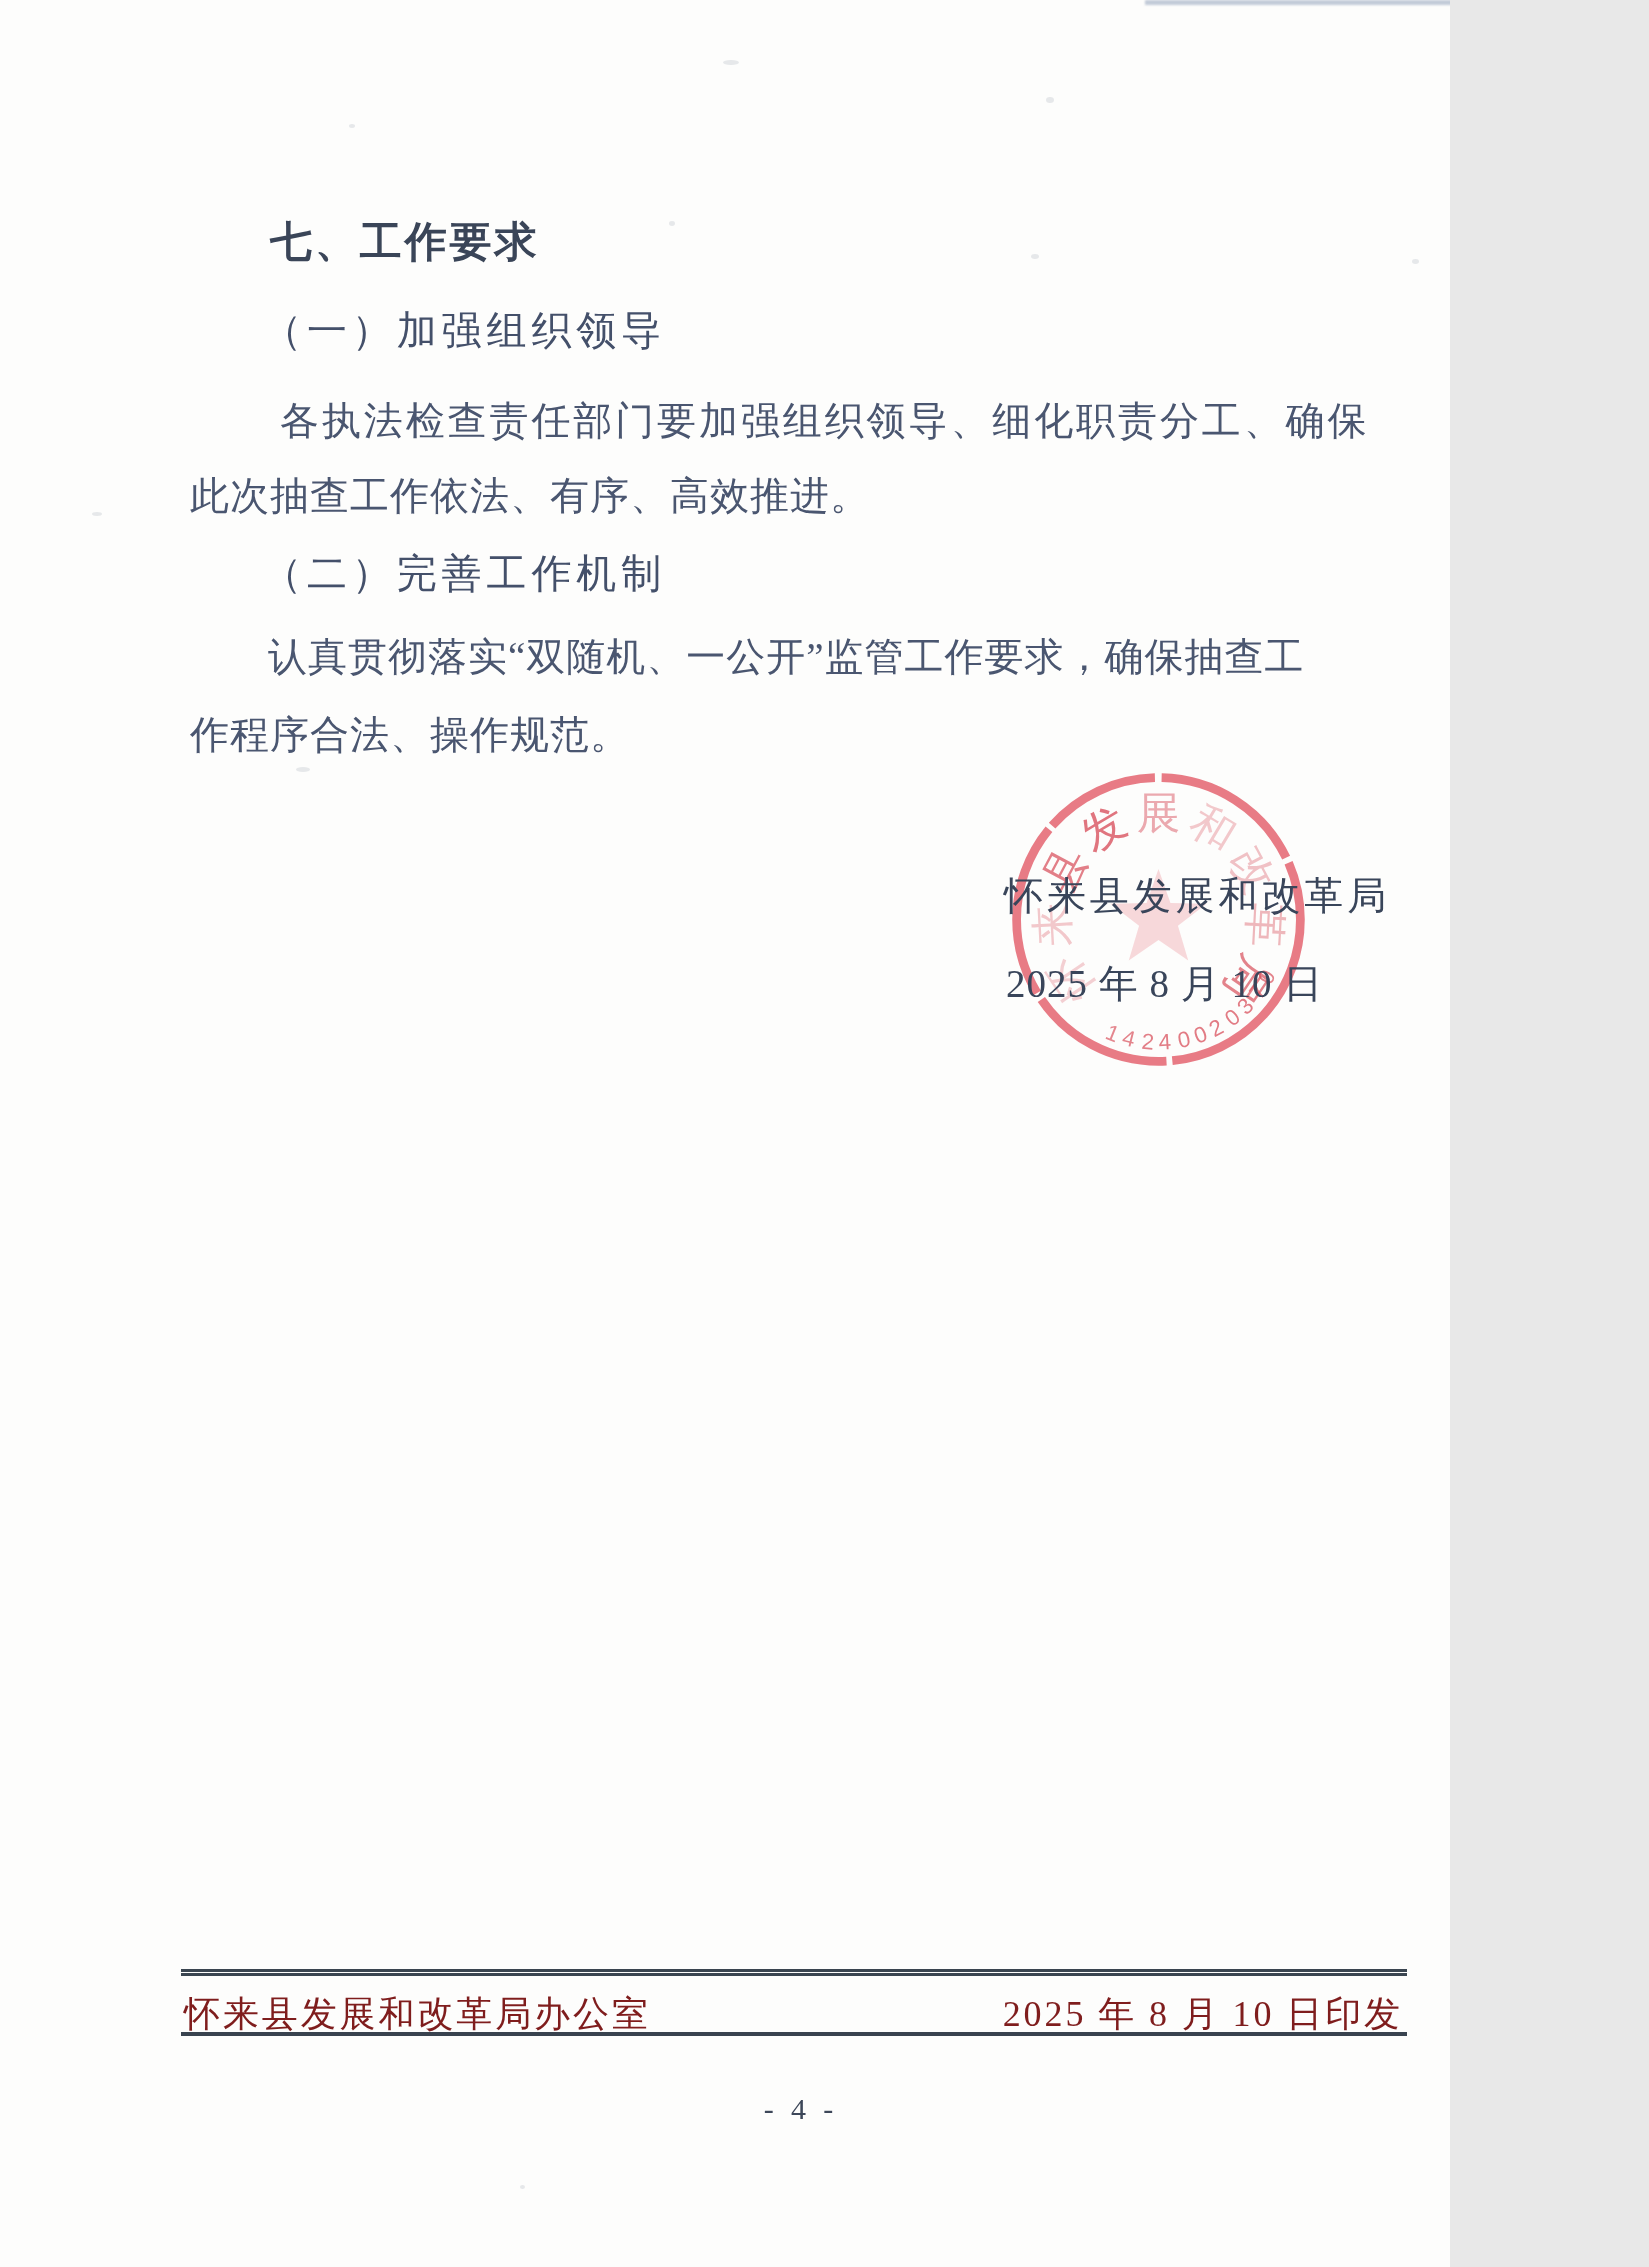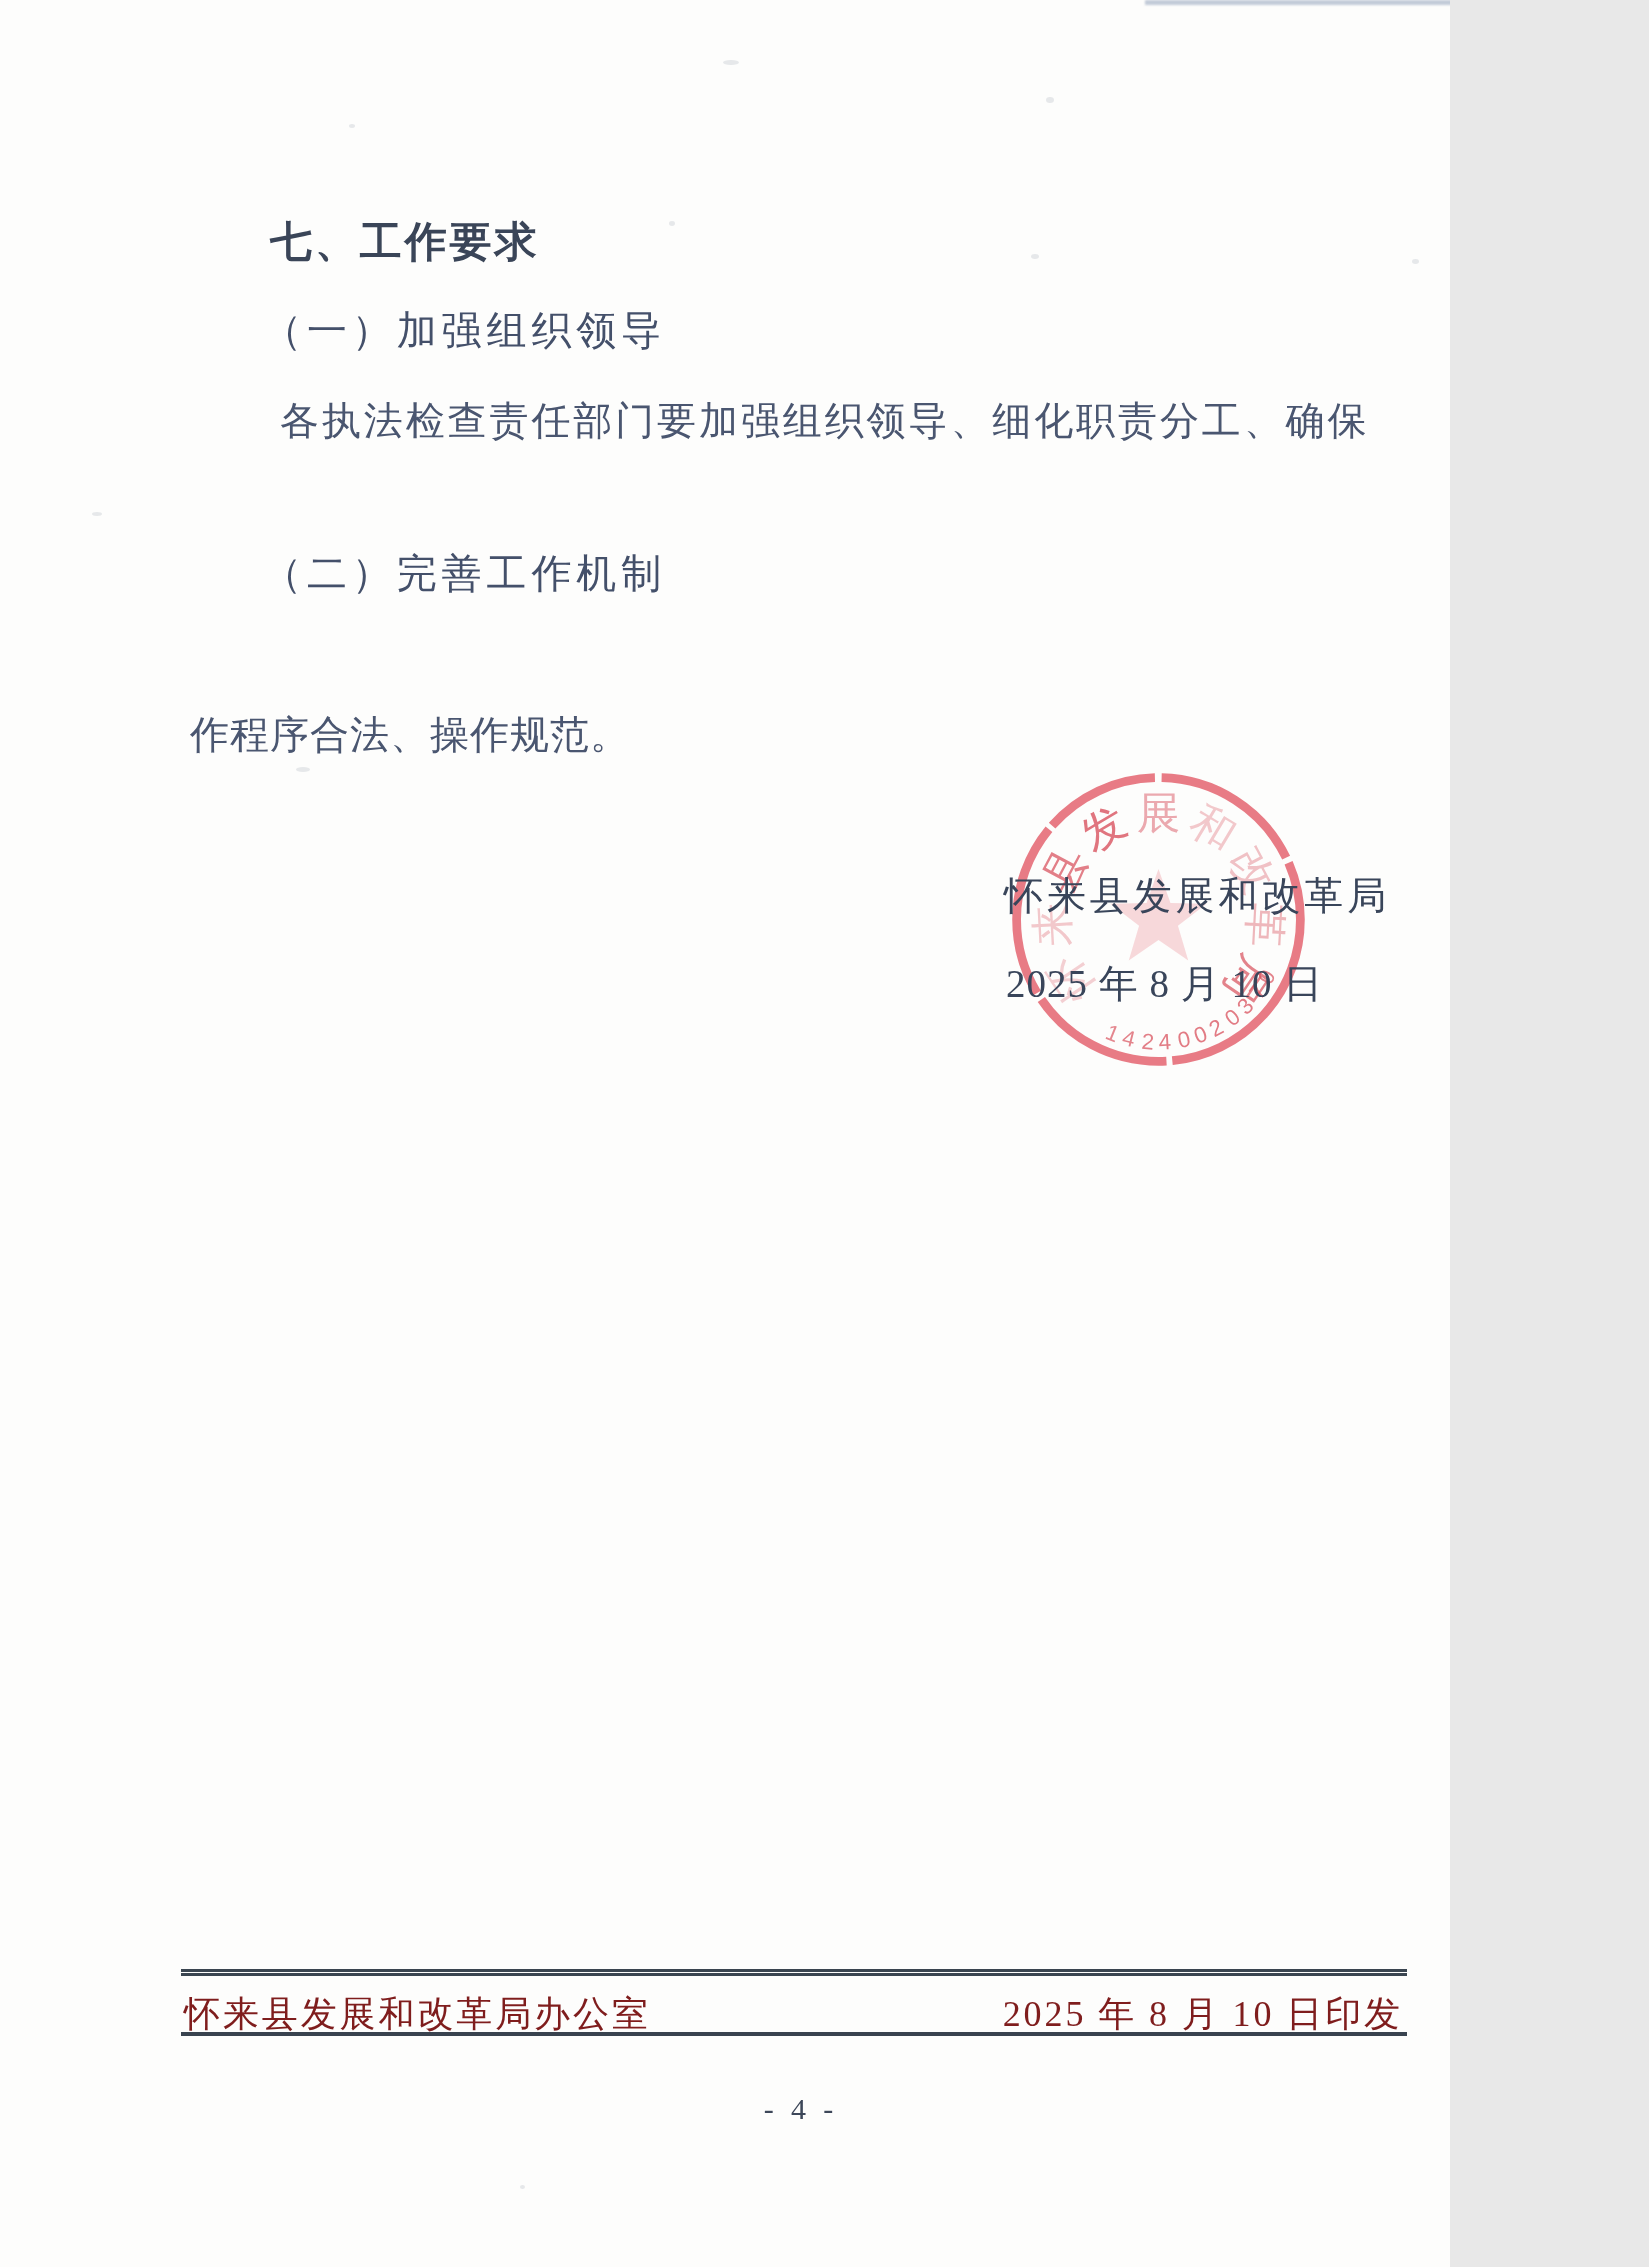--- a/index.html
+++ b/index.html
@@ -74,23 +74,25 @@
   <div class="speck" style="left:296px;top:767px;width:13.6px;height:4.9px;"></div>
   <div class="speck" style="left:1592px;top:1021px;width:7.8px;height:4.9px;"></div>
   <div class="speck" style="left:520px;top:2185px;width:4.9px;height:3.9px;"></div>
 
   <div class="line heading" style="left:270px;top:221px;">七、工作要求</div>
 
   <div class="line subheading" style="left:262px;top:311px;">（一）加强组织领导</div>
 
   <div class="line body-text" style="left:280px;top:401px;letter-spacing:2.9px;">各执法检查责任部门要加强组织领导、细化职责分工、确保</div>
 
+  <div class="line body-text" style="left:190px;top:476px;">此次抽查工作依法、有序、高效推进。</div>
 
   <div class="line subheading" style="left:262px;top:554px;">（二）完善工作机制</div>
 
+  <div class="line body-text" style="left:268px;top:637px;">认真贯彻落实“双随机、一公开”监管工作要求，确保抽查工</div>
 
   <div class="line body-text" style="left:190px;top:715px;">作程序合法、操作规范。</div>
 
   <div class="line sig" style="left:1004px;top:876px;letter-spacing:3.9px;">怀来县发展和改革局</div>
 
   <div class="line sig" style="left:1006px;top:956px;letter-spacing:1px;margin-top:8px;">2025 年 8 月 10 日</div>
 
   <div class="seal-wrap">
     <svg viewBox="0 0 320 320" xmlns="http://www.w3.org/2000/svg">
       <circle cx="160" cy="160" r="146" fill="none" stroke="#e25663" stroke-opacity="0.78" stroke-width="9" stroke-dasharray="215 6 150 8 180 5 120 7 160 6 80 10"></circle>

